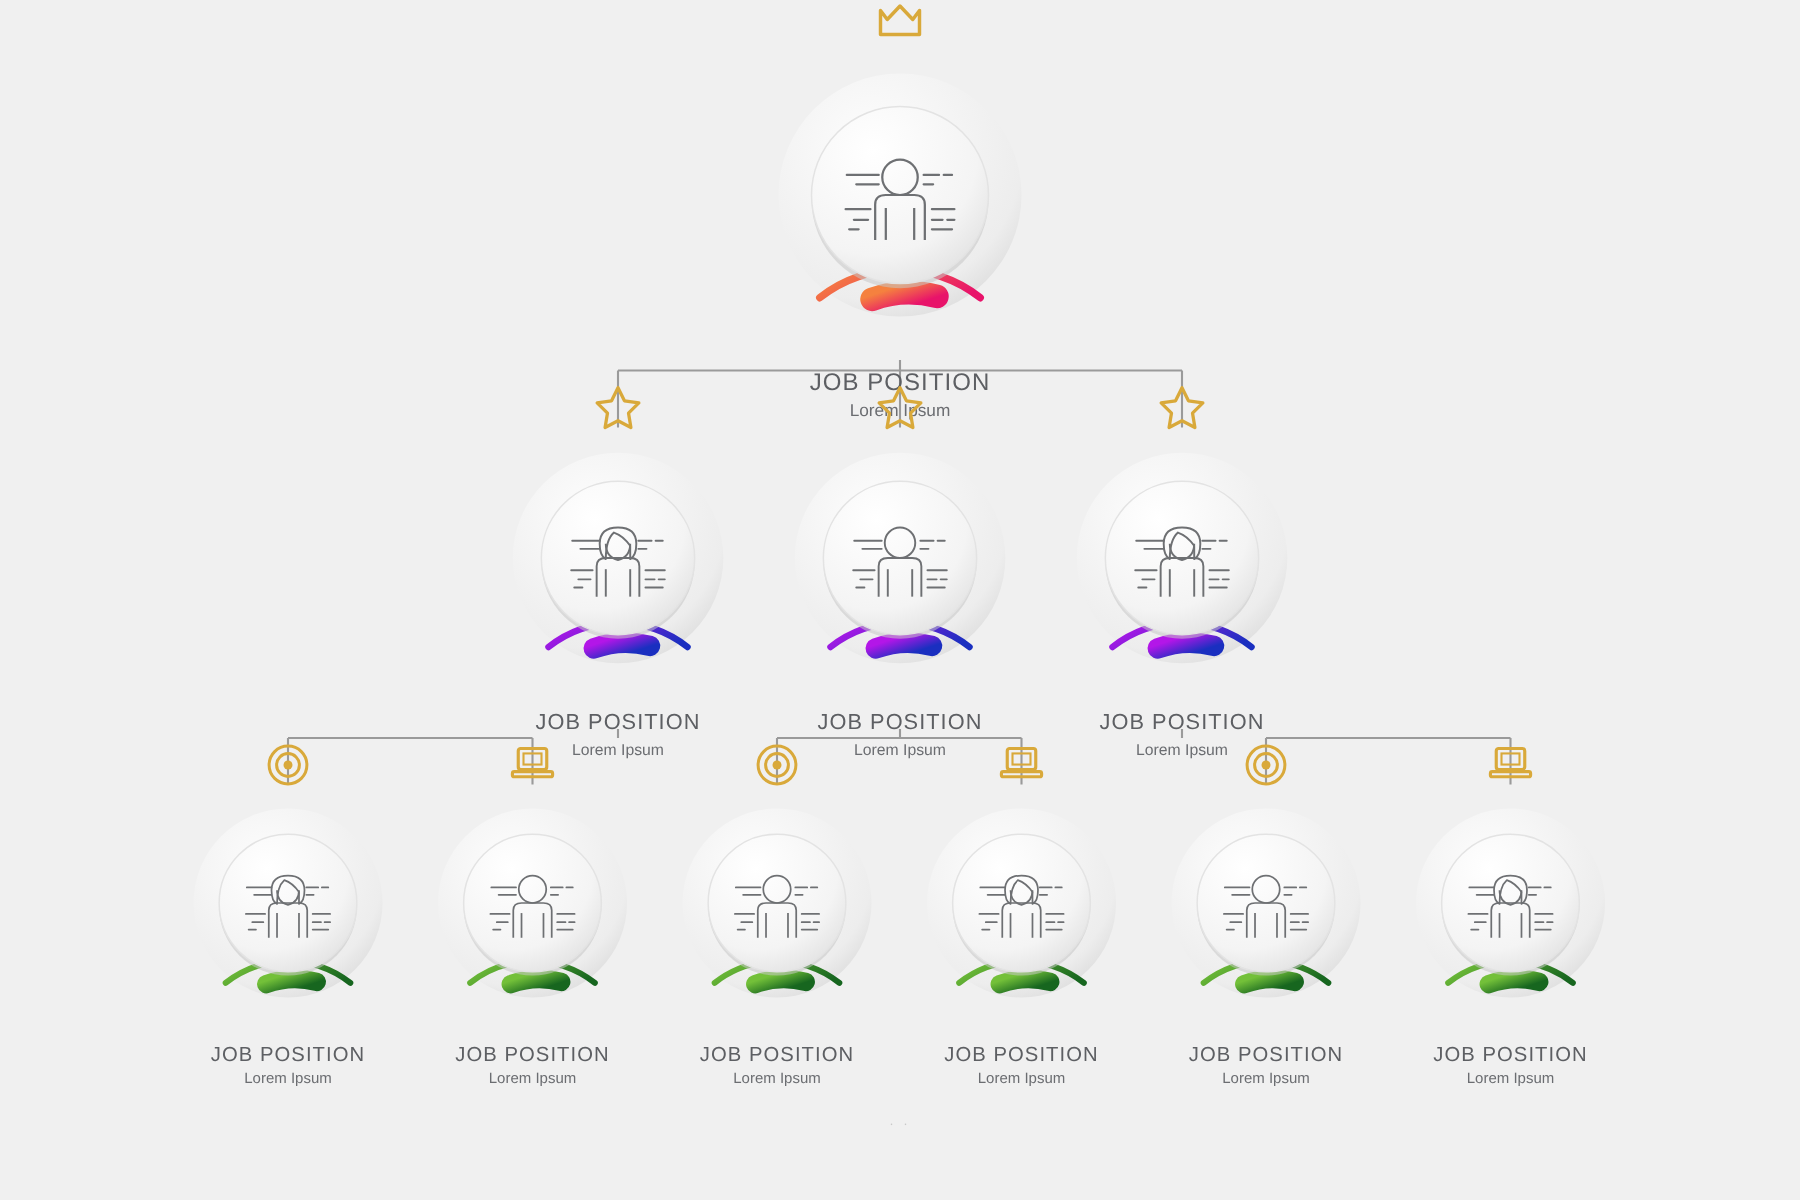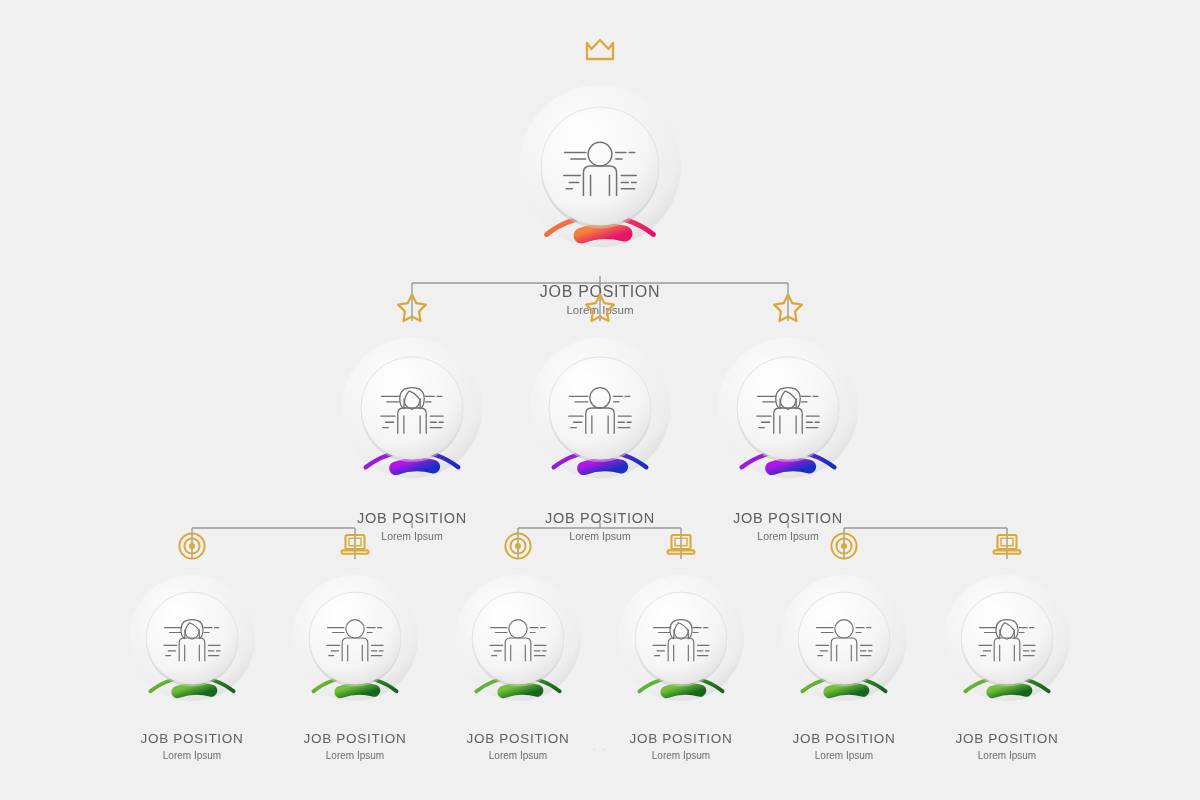--- a/index.html
+++ b/index.html
@@ -10,21 +10,20 @@
     width: 1200px;
     height: 800px;
     background: #f0f0f0;
     font-family: "Liberation Sans", sans-serif;
     overflow: hidden;
     position: relative;
   }
   #chart-root {
     position: absolute;
     inset: 0;
-    margin-top: 36px;
   }
   .connector-layer {
     position: absolute;
     inset: 0;
     pointer-events: none;
   }
   .node {
     position: absolute;
     text-align: center;
   }

